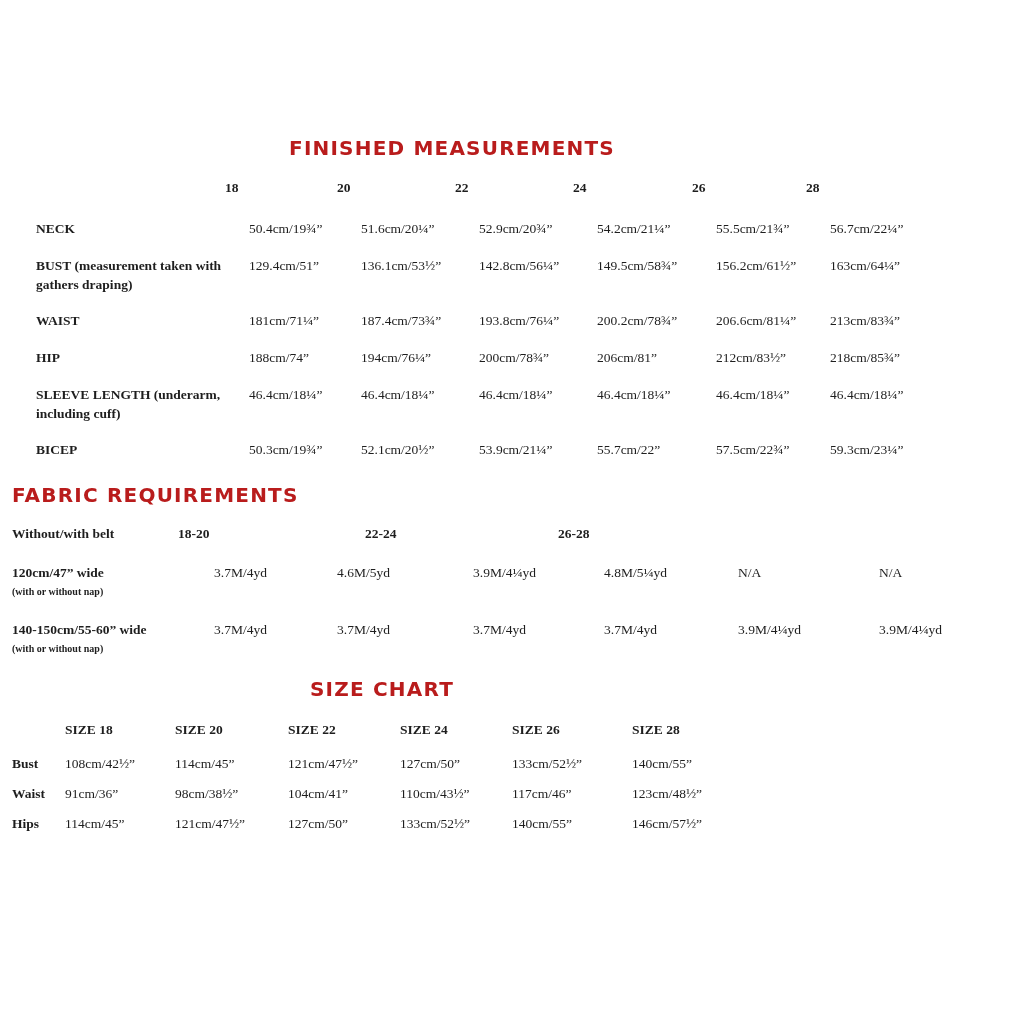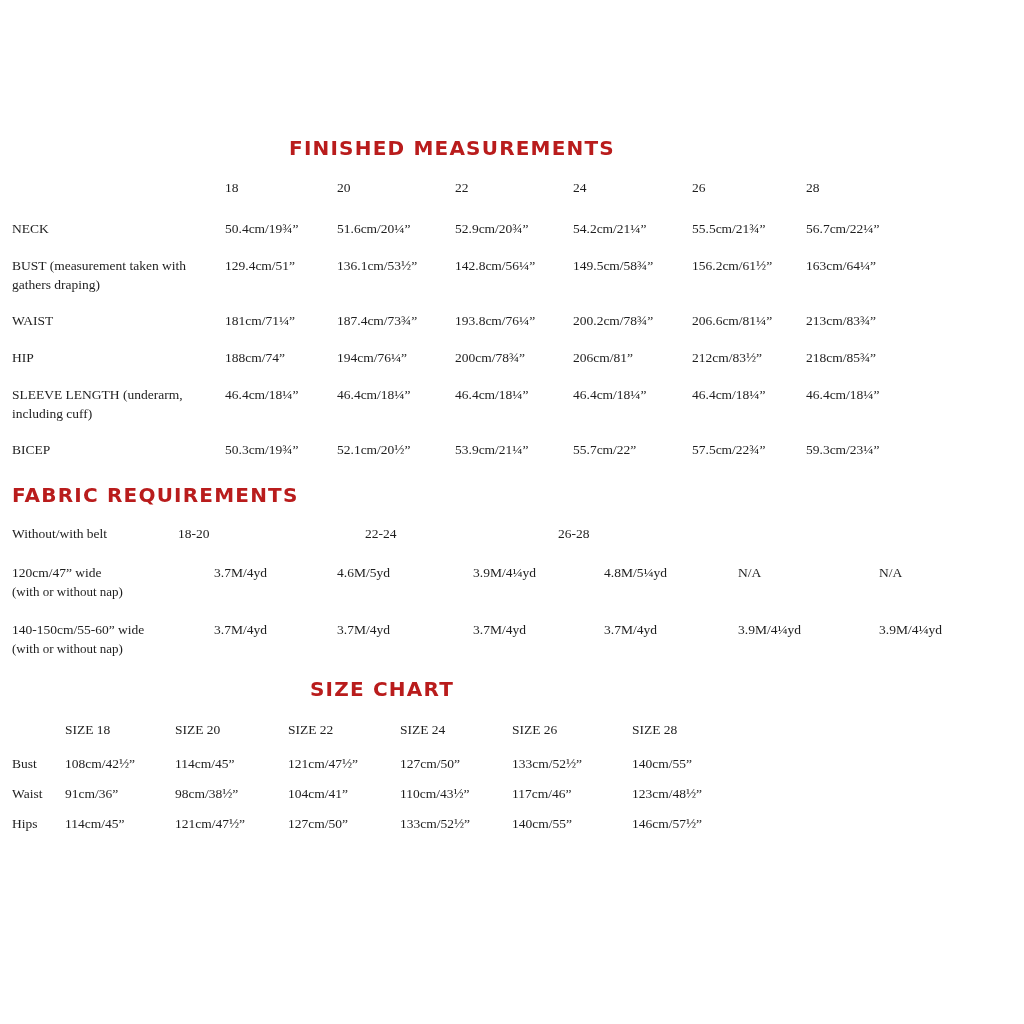--- a/index.html
+++ b/index.html
@@ -20,27 +20,27 @@
     font-size: 20px;
     letter-spacing: 1.2px;
     color: #b91c1c;
     line-height: 25px;
   }
   .fm-title { width: 880px; text-align: center; }
   .fr-title { text-align: left; margin-top: 24px; }
   .sc-title { width: 740px; text-align: center; }
 
   .grid { display: grid; align-items: start; }
-  .fm { grid-template-columns: 213px 112px 118px 118px 119px 114px 120px; }
+  .fm { grid-template-columns: 213px 112px 118px 118px 119px 114px 120px; margin-left: 24px; }
   .fr { grid-template-columns: 166px 87px 100px 95px 98px 105px 110px; }
   .sc { grid-template-columns: 53px 110px 113px 112px 112px 120px 120px; }
 
   .cell { padding-right: 10px; }
-  .bold { font-weight: normal; }
-  .note { font-weight: normal; font-size: 13px; }
+  .bold { font-weight: bold; }
+  .note { font-weight: bold; font-size: 10px; }
   .span2 { grid-column: span 2; }
 
   .fm-head { margin: 17px 0 22px; }
   .fm-row  { margin-bottom: 18px; }
   .fm-row.tall { margin-bottom: 17px; }
 
   .fr-head { margin: 16px 0 20px; }
   .fr-row  { margin-bottom: 19px; gap: 36px; }
 
   .sc-head { margin: 18px 0 15px; }

